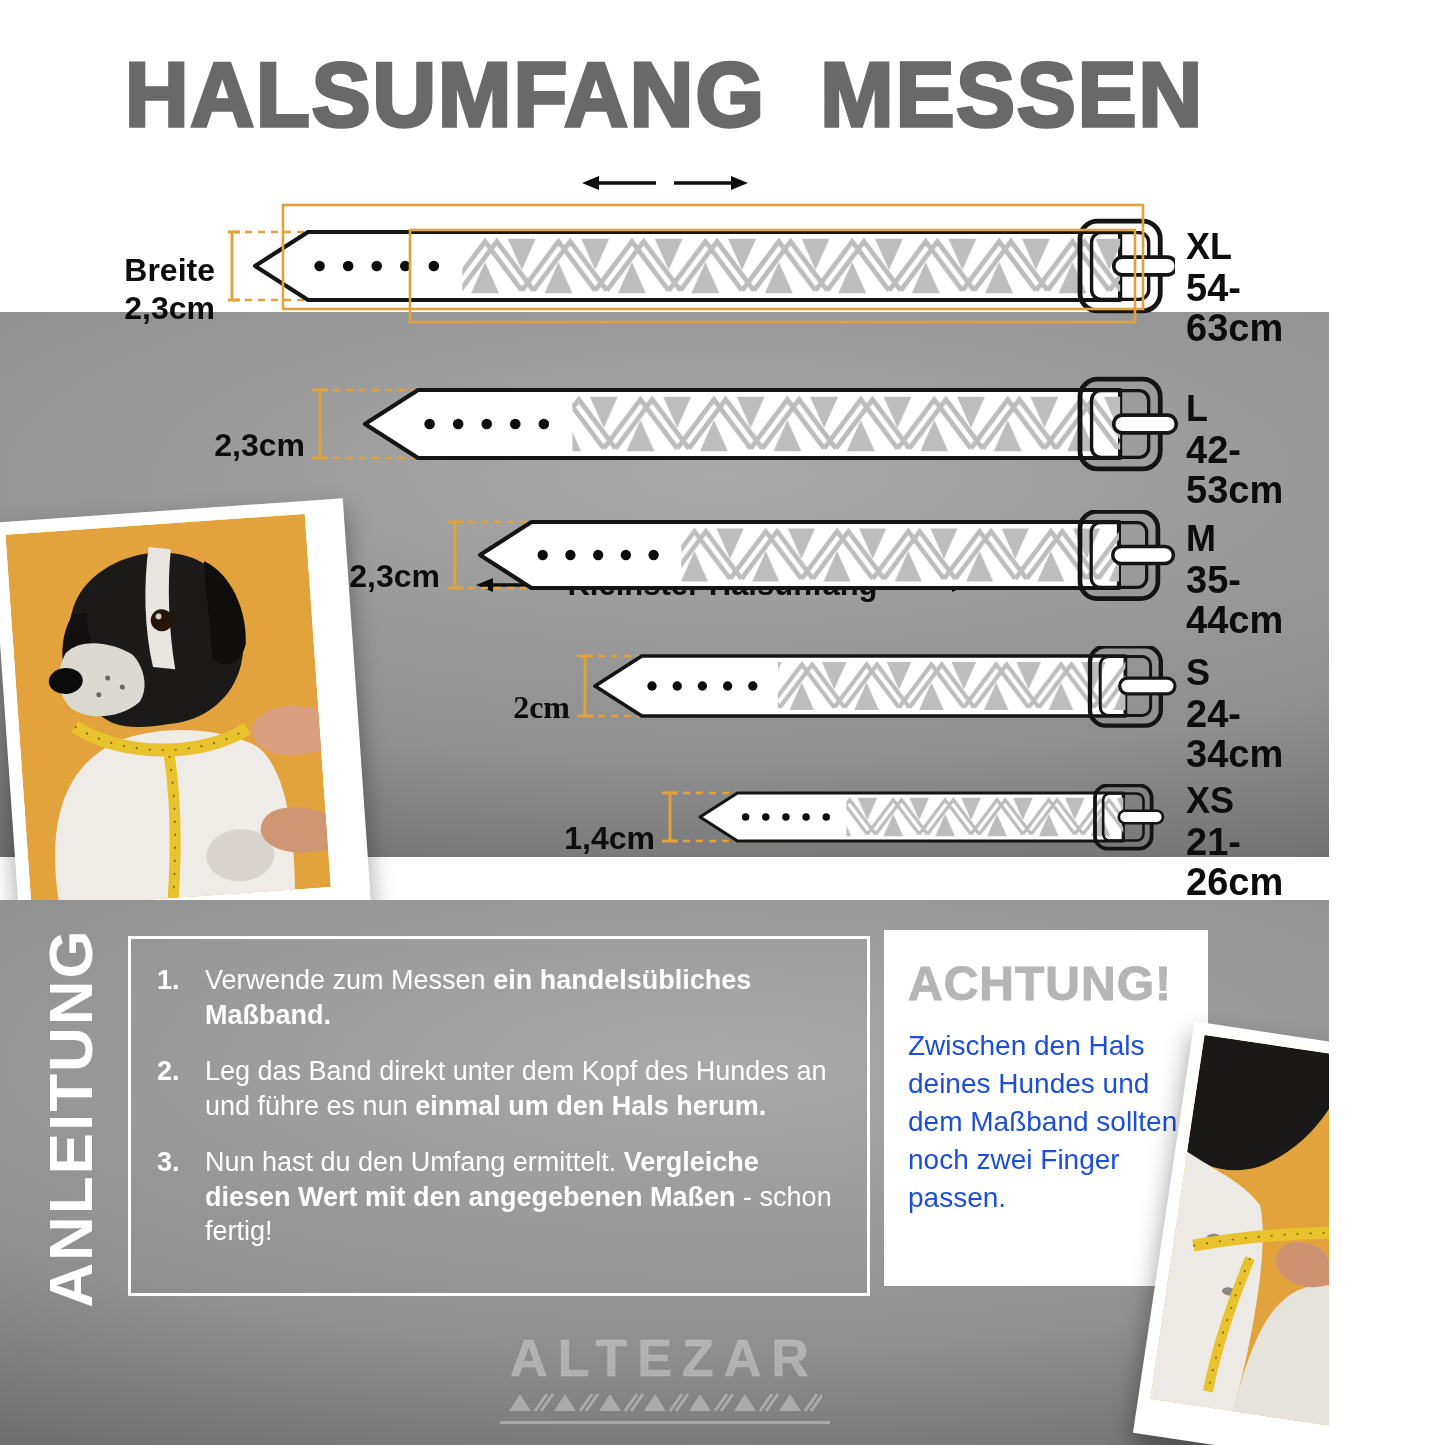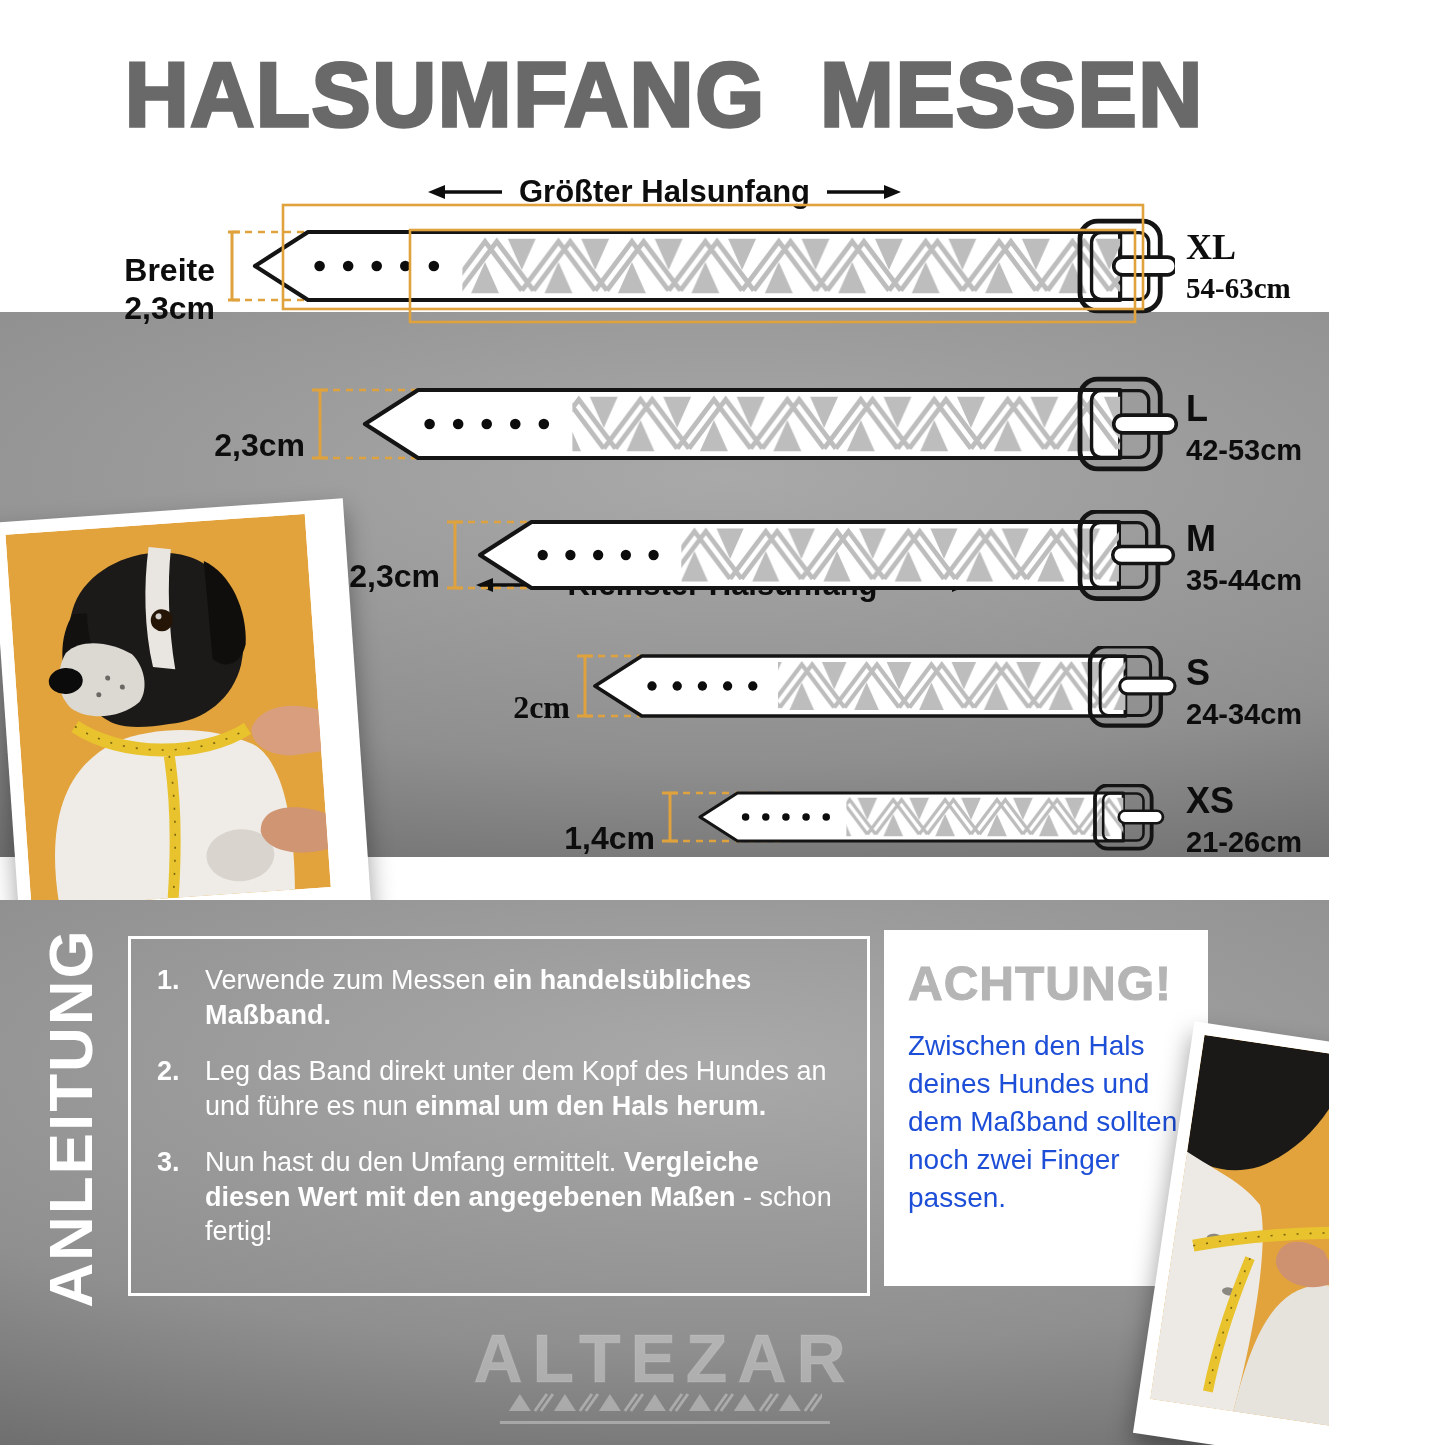--- a/index.html
+++ b/index.html
@@ -32,22 +32,22 @@
   .wlabel .wl-bold{font-weight:700;}
   .wl-xl{left:40px;top:230px;width:175px;}
   .wl-l {left:140px;top:405px;width:165px;}
   .wl-m {left:280px;top:536px;width:160px;}
   .wl-s {left:420px;top:667px;width:150px;font-family:Liberation Serif, serif;}
   .wl-xs{left:495px;top:798px;width:160px;}
 
   
   .slabel{position:absolute;left:1186px;color:#0d0d0d;}
   .sl-size{font-size:36px;font-weight:700;line-height:42px;}
-  .sl-range{font-size:29px;font-weight:600;line-height:40px;}
-  .sl-xl{top:226px;font-family:Liberation Serif, serif;} .sl-l{top:388px;} .sl-m{top:518px;} .sl-s{top:652px;} .sl-xs{top:780px;}
+  .sl-range{font-size:38px;font-weight:600;line-height:40px;}
+  .sl-xl{top:226px;} .sl-l{top:388px;} .sl-m{top:518px;} .sl-s{top:652px;} .sl-xs{top:780px;}
 
   
   .photo{position:absolute;background:#fff;box-shadow:0 12px 24px rgba(0,0,0,.38);}
   .photo svg{display:block;}
   .photo-left{left:6px;top:510px;width:326px;height:400px;padding:13px;
               box-sizing:content-box;transform:rotate(-4deg);}
   .photo-right{left:1162px;top:1042px;width:286px;height:392px;padding:12px;
                transform:rotate(8.5deg);}
 
   
@@ -66,37 +66,36 @@
   .itxt .b{font-weight:700;}
 
   .achtung{position:absolute;left:884px;top:930px;width:324px;height:356px;
            box-sizing:border-box;background:#fff;padding:26px 24px;}
   .achtung h2{margin:0 0 16px 0;font-size:48px;font-weight:700;color:#b5b5b5;
               letter-spacing:1px;-webkit-text-stroke:1px #b5b5b5;}
   .achtung p{margin:0;font-size:28px;line-height:1.36;color:#1d4ed8;font-weight:500;}
 
   .logo{position:absolute;left:50%;top:1326px;transform:translateX(-50%);
         text-align:center;color:rgba(255,255,255,0.32);}
-  .logo-text{font-size:68px;font-weight:700;letter-spacing:10px;line-height:64px;
+  .logo-text{font-size:52px;font-weight:700;letter-spacing:10px;line-height:64px;
              -webkit-text-stroke:1.5px rgba(255,255,255,0.1);}
   .logo-line{width:330px;height:3px;background:rgba(255,255,255,0.32);margin:3px auto 0 auto;}
 </style>
 </head>
 <body>
 
 <div id="app">
 
   <h1 class="title">HALSUMFANG MESSEN</h1>
 
   <div class="arrowlabel top">
     <svg class="arr" width="76" height="18" viewBox="0 0 76 18">
       <path d="M75 9 H14" stroke="#0d0d0d" stroke-width="3.4"></path>
         <path d="M1 9 L18 2 V16 Z" fill="#0d0d0d"></path>
     </svg>
-    <span>Größter Halsunfang</span>
     <svg class="arr" width="76" height="18" viewBox="0 0 76 18">
       <path d="M1 9 H62" stroke="#0d0d0d" stroke-width="3.4"></path>
         <path d="M75 9 L58 2 V16 Z" fill="#0d0d0d"></path>
     </svg>
   </div>
   <div class="arrowlabel bottom">
     <svg class="arr" width="76" height="18" viewBox="0 0 76 18">
       <path d="M75 9 H14" stroke="#0d0d0d" stroke-width="3.4"></path>
         <path d="M1 9 L18 2 V16 Z" fill="#0d0d0d"></path>
     </svg>

